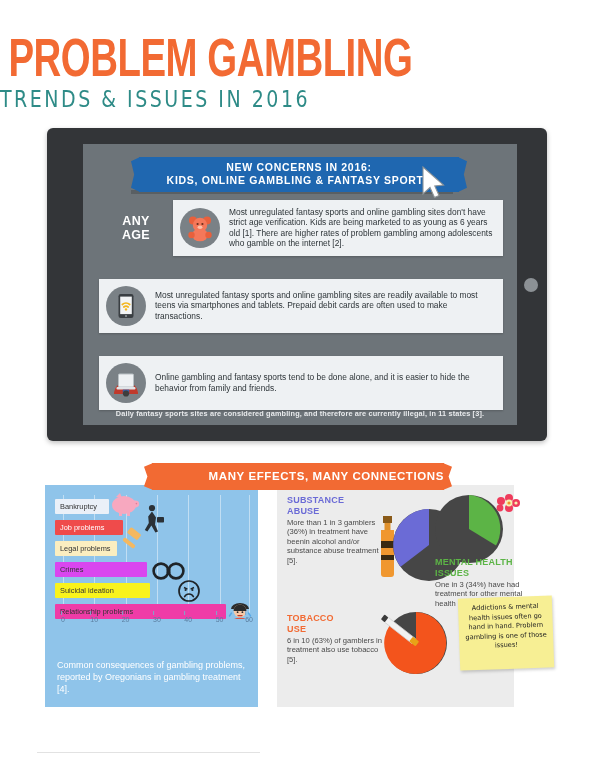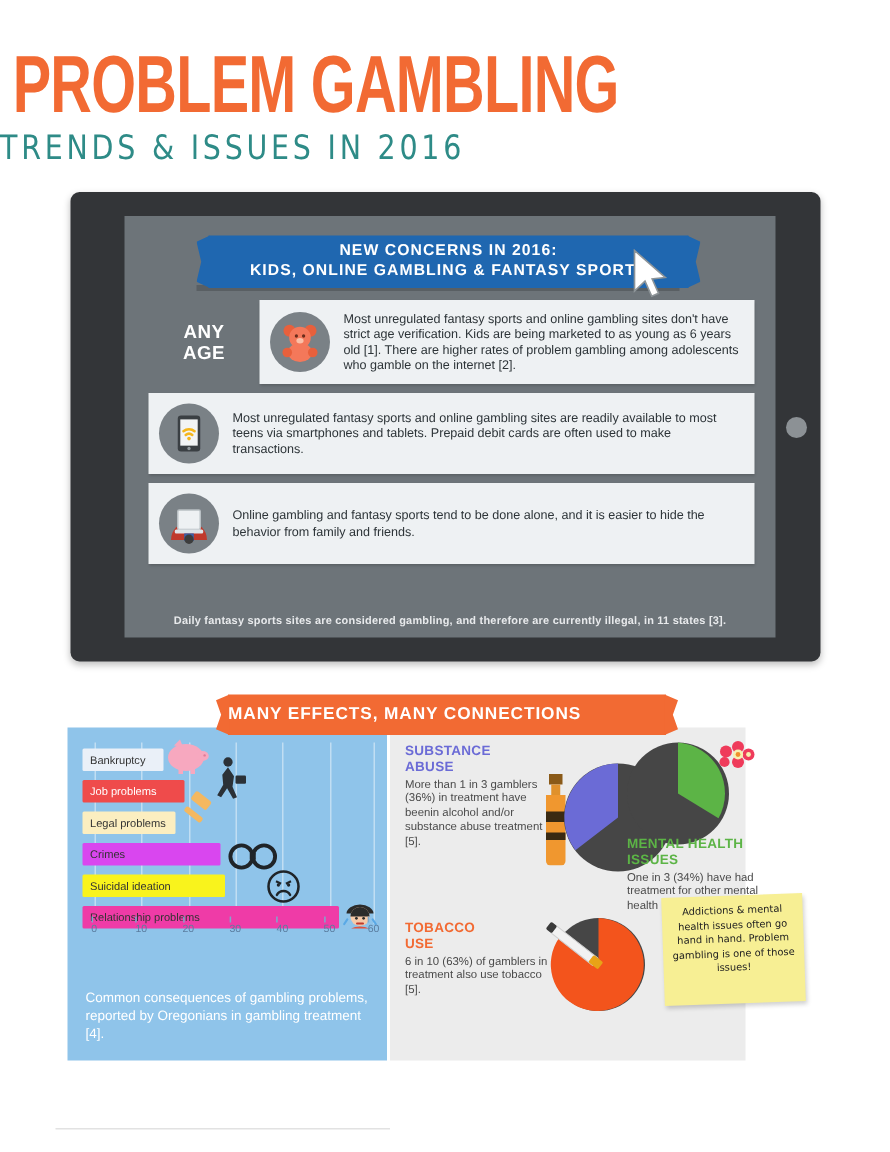--- a/index.html
+++ b/index.html
@@ -67,21 +67,21 @@
     position: absolute; left: 48px; top: 46px; width: 322px; height: 4px;
     background: rgba(0,0,0,0.18);
   }
   .cursor {
     position: absolute; left: 338px; top: 22px; width: 26px; height: 34px;
     z-index: 6;
   }
 
   
   .rows { position: absolute; left: 16px; top: 56px; right: 14px; }
-  .row { display: flex; align-items: stretch; margin-bottom: 6px; }
+  .row { display: flex; align-items: stretch; margin-bottom: 23px; }
   .row-label {
     width: 74px; flex: 0 0 74px;
     display: flex; flex-direction: column; justify-content: center;
     align-items: center; text-align: center;
     color: #fff; font-weight: bold; font-size: 12.5px; line-height: 14px;
     letter-spacing: 0.3px;
   }
   .row-card {
     flex: 1; background: #eef1f3; display: flex; align-items: center;
     padding: 7px 9px 7px 7px; box-shadow: 0 1px 2px rgba(0,0,0,0.2);
@@ -99,38 +99,38 @@
   .tablet-footnote {
     position: absolute; left: 0; right: 0; bottom: 7px;
     text-align: center; color: #e8eaec;
     font-size: 7.3px; font-weight: bold; letter-spacing: 0.15px;
   }
 
   
   .effects { position: absolute; left: 0; top: 463px; width: 593px; }
   .ribbon-orange {
     position: absolute; left: 152px; top: 0; width: 292px; height: 27px;
-    background: #f26a33; color: #fff; text-align: left;
+    background: #f26a33; color: #fff; text-align: right;
     font-size: 11.5px; font-weight: bold; letter-spacing: 0.6px;
     line-height: 27px; z-index: 5;
   }
   .ribbon-orange::before, .ribbon-orange::after {
     content: ""; position: absolute; top: 0; width: 9px; height: 100%;
     background: #f26a33;
   }
   .ribbon-orange::before { left: -8px; clip-path: polygon(0 14%,100% 0,100% 100%,0 86%,38% 50%); }
   .ribbon-orange::after  { right: -8px; clip-path: polygon(0 0,100% 14%,62% 50%,100% 86%,0 100%); }
 
   .panels { position: absolute; top: 22px; left: 0; width: 593px; height: 222px; }
   .panel-left {
     position: absolute; left: 45px; top: 0; width: 213px; height: 222px;
     background: #8fc4ea;
   }
   .panel-right {
-    position: absolute; left: 260px; top: 0; width: 237px; height: 222px;
+    position: absolute; left: 277px; top: 0; width: 237px; height: 222px;
     background: #ececec;
   }
 
   
   .chart { position: absolute; left: 10px; top: 10px; width: 196px; height: 135px; }
   .chart-grid { position: absolute; inset: 0; }
   .gridline { position: absolute; top: 0; bottom: 14px; width: 1px; background: rgba(255,255,255,0.45); }
   .bars { position: absolute; left: 0; top: 4px; right: 0; }
   .bar-row { height: 17px; margin-bottom: 4px; position: relative; }
   .bar {

